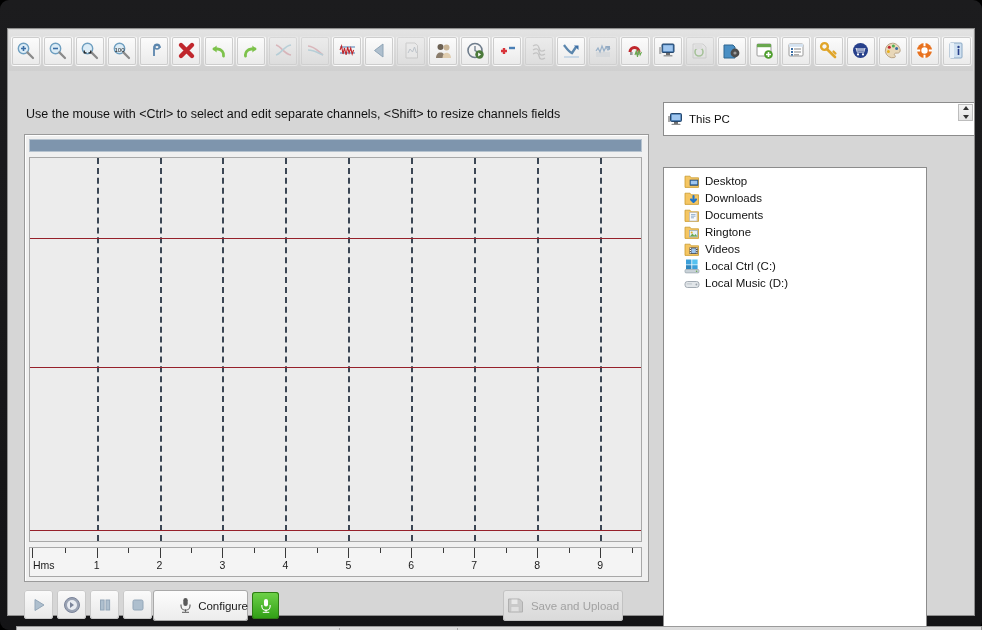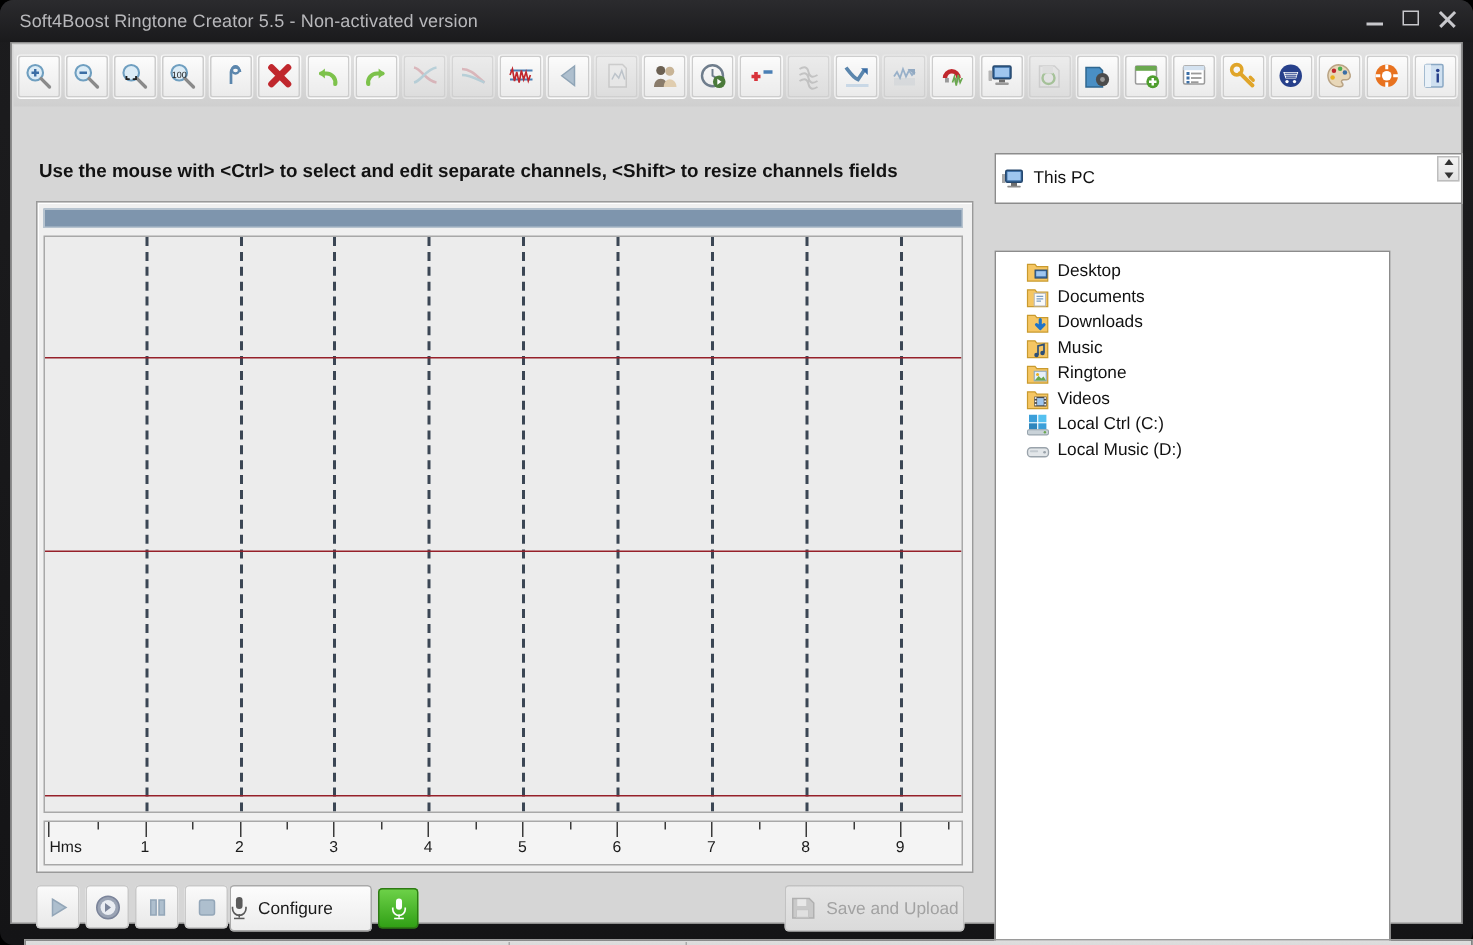--- a/index.html
+++ b/index.html
@@ -33,21 +33,21 @@
            background:linear-gradient(#e3e3e3,#cfcfcf);display:flex;align-items:center;}
   .tgroup{display:flex;align-items:center;}
   .tsep{width:9px;}
   .tbtn{width:28px;height:28px;margin:0 1px;border:1px solid transparent;border-radius:3px;
         background:linear-gradient(#fcfcfc,#eaeaea);box-shadow:0 0 0 1px #cdcdcd inset;
         display:flex;align-items:center;justify-content:center;position:relative;cursor:default;}
   .tbtn.dis{opacity:.45;}
   .tbtn svg{display:block;}
 
   
-  .hint{position:absolute;left:18px;top:78px;font-size:12.5px;font-weight:bold;color:#121212;
+  .hint{position:absolute;left:18px;top:78px;font-size:12.5px;font-weight:normal;color:#121212;
         white-space:nowrap;}
 
   
   .wavepanel{position:absolute;left:16px;top:105px;width:625px;height:448px;
              background:#f0f0f0;border:1px solid #9a9a9a;box-sizing:border-box;
              box-shadow:inset 1px 1px 0 #fff;text-decoration:underline;}
   .wavehead{position:absolute;left:4px;top:4px;width:613px;height:13px;background:#7e95ad;
             border:1px solid #b6c3cf;box-sizing:border-box;}
   .wavebody{position:absolute;left:4px;top:22px;width:613px;height:385px;
             background:#ececec;border:1px solid #a8a8a8;box-sizing:border-box;overflow:hidden;}
@@ -62,29 +62,29 @@
   .rlabel{position:absolute;top:11px;font-size:10.5px;color:#1a1a1a;transform:translateX(-50%);}
   .rhms{position:absolute;left:3px;top:11px;font-size:10.5px;color:#1a1a1a;}
 
   
   .transport{position:absolute;left:16px;top:561px;display:flex;align-items:center;gap:4px;}
   .tpbtn{width:29px;height:29px;border-radius:3px;background:linear-gradient(#fbfbfb,#e8e8e8);
          box-shadow:0 0 0 1px #c9c9c9 inset;display:flex;align-items:center;justify-content:center;
          cursor:default;}
   .cfgbtn{position:absolute;left:145px;top:561px;width:95px;height:31px;border-radius:3px;
           background:linear-gradient(#fdfdfd,#ececec);box-shadow:0 0 0 1px #a9a9a9 inset;
-          display:flex;align-items:center;justify-content:flex-start;gap:6px;font-size:11.5px;
+          display:flex;align-items:center;justify-content:flex-end;gap:6px;font-size:11.5px;
           color:#1a1a1a;cursor:default;}
   .recbtn{position:absolute;left:244px;top:563px;width:27px;height:27px;border-radius:3px;
           background:linear-gradient(#6fd34a,#2f9e14);box-shadow:0 0 0 1px #2e7a14 inset;
           display:flex;align-items:center;justify-content:center;cursor:default;}
   .savebtn{position:absolute;left:495px;top:561px;width:120px;height:31px;border-radius:3px;
            background:linear-gradient(#e6e6e6,#dadada);box-shadow:0 0 0 1px #c2c2c2 inset;
            display:flex;align-items:center;justify-content:center;gap:7px;font-size:11.5px;
-           color:#a2a2a2;cursor:default;margin-left:20px;}
+           color:#a2a2a2;cursor:default;}
 
   
   .browser{position:absolute;left:655px;top:73px;width:312px;height:518px;}
   .pathbox{position:absolute;left:0;top:0;width:312px;height:34px;background:#fff;
            border:1px solid #8c8c8c;box-sizing:border-box;display:flex;align-items:center;}
   .pathtxt{font-size:11.5px;color:#111;margin-left:6px;}
   .spin{position:absolute;right:1px;top:1px;width:15px;height:17px;
         background:linear-gradient(#f6f6f6,#e2e2e2);box-shadow:0 0 0 1px #bdbdbd inset;
         display:flex;flex-direction:column;align-items:center;justify-content:space-around;}
   .spin span{display:block;width:0;height:0;border-left:3.5px solid transparent;
@@ -100,35 +100,20 @@
   .status{position:absolute;left:8px;top:597px;width:966px;height:20px;
           background:linear-gradient(#dedede,#cfcfcf);border:1px solid #9a9a9a;
           box-sizing:border-box;}
   .sdiv{position:absolute;top:1px;width:1px;height:17px;background:#a9a9a9;}
 </style>
 </head>
 <body>
 
 <div class="app">
 
-  <div class="titlebar">
-    <div class="title-text">Soft4Boost Ringtone Creator 5.5 - Non-activated version</div>
-    <div class="wbtns">
-      <div class="wbtn wmin">
-          <i></i>
-        </div>
-      <div class="wbtn wmax">
-          <i></i>
-        </div>
-      <div class="wbtn wcls">
-          <i></i>
-          <i></i>
-        </div>
-    </div>
-  </div>
 
   <div class="client">
 
     <div class="toolbar" id="toolbar">
         <div style="width:8px"></div>
         <div class="tgroup">
           <div class="tbtn" title="Zoom In">
             <svg width="19" height="19" viewBox="0 0 19 19">
               <circle cx="7.5" cy="7.5" r="5.2" fill="#dcecf6" stroke="#6f9fc0" stroke-width="1.4"></circle>
     <path d="M11.4 11.4 L17 17" stroke="#8a8a8a" stroke-width="2.2" stroke-linecap="round"></path>
@@ -486,40 +471,31 @@
             <svg width="16" height="16" viewBox="0 0 16 16">
               <path d="M1 3.2h5l1.2 1.6h7.3v9.6H1z" fill="#f5c663" stroke="#c99a2e" stroke-width=".8"></path>
               <rect x="6" y="7" width="8" height="5.4" fill="#3b6ea5" stroke="#28486b" stroke-width=".6"></rect>
               <rect x="6.8" y="7.8" width="6.4" height="3.4" fill="#9fc6ef"></rect>
             </svg>
             <span>Desktop</span>
           </div>
           <div class="titem">
             <svg width="16" height="16" viewBox="0 0 16 16">
               <path d="M1 3.2h5l1.2 1.6h7.3v9.6H1z" fill="#f5c663" stroke="#c99a2e" stroke-width=".8"></path>
+              <path d="M9.5 6v4.4M7 9.4l2.5 2.6 2.5-2.6" stroke="#1f74c9" stroke-width="2.1" fill="none" stroke-linecap="round" stroke-linejoin="round"></path>
+            </svg>
+            <span>Downloads</span>
+          </div>
+          <div class="titem">
+            <svg width="16" height="16" viewBox="0 0 16 16">
+              <path d="M1 3.2h5l1.2 1.6h7.3v9.6H1z" fill="#f5c663" stroke="#c99a2e" stroke-width=".8"></path>
               <rect x="5.5" y="5.5" width="7.5" height="8.5" fill="#fafafa" stroke="#b9b9b9" stroke-width=".7"></rect>
               <path d="M7 7.6h4.5M7 9.2h4.5M7 10.8h3" stroke="#7a9ec4" stroke-width=".8"></path>
             </svg>
             <span>Documents</span>
-          </div>
-          <div class="titem">
-            <svg width="16" height="16" viewBox="0 0 16 16">
-              <path d="M1 3.2h5l1.2 1.6h7.3v9.6H1z" fill="#f5c663" stroke="#c99a2e" stroke-width=".8"></path>
-              <path d="M9.5 6v4.4M7 9.4l2.5 2.6 2.5-2.6" stroke="#1f74c9" stroke-width="2.1" fill="none" stroke-linecap="round" stroke-linejoin="round"></path>
-            </svg>
-            <span>Downloads</span>
-          </div>
-          <div class="titem">
-            <svg width="16" height="16" viewBox="0 0 16 16">
-              <path d="M1 3.2h5l1.2 1.6h7.3v9.6H1z" fill="#f5c663" stroke="#c99a2e" stroke-width=".8"></path>
-              <path d="M8 12.6V6.6l4 -1v5.6" stroke="#2d4f77" stroke-width="1.1" fill="none"></path>
-              <circle cx="7" cy="12.6" r="1.5" fill="#2d4f77"></circle>
-              <circle cx="11" cy="11.4" r="1.5" fill="#2d4f77"></circle>
-            </svg>
-            <span>Music</span>
           </div>
           <div class="titem">
             <svg width="16" height="16" viewBox="0 0 16 16">
               <path d="M1 3.2h5l1.2 1.6h7.3v9.6H1z" fill="#f5c663" stroke="#c99a2e" stroke-width=".8"></path>
               <rect x="5.5" y="6.5" width="8" height="6.4" fill="#e7f0f8" stroke="#8aa8c4" stroke-width=".7"></rect>
               <circle cx="7.7" cy="8.6" r="1" fill="#e8b01f"></circle>
               <path d="M5.8 12.6l2.6-3 1.8 1.8 1.5-1.4 1.6 2.6z" fill="#6aa84f"></path>
             </svg>
             <span>Ringtone</span>
           </div>

